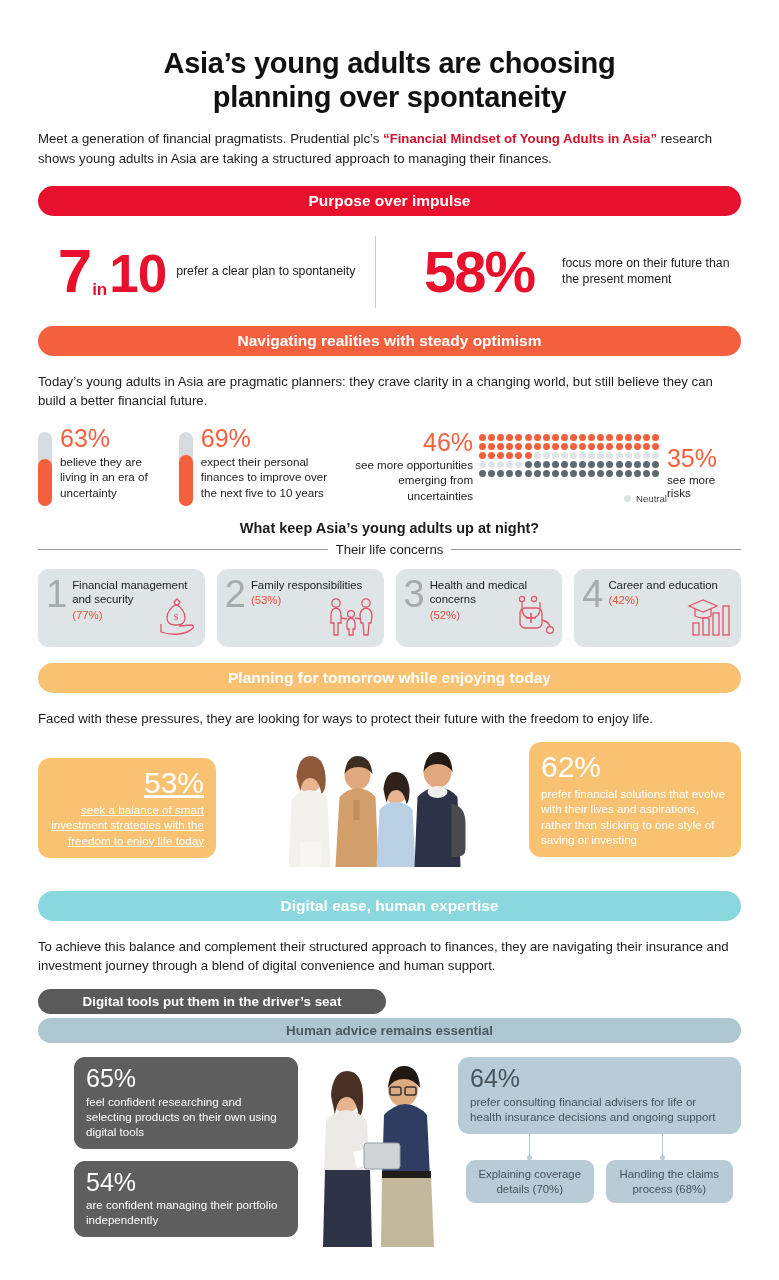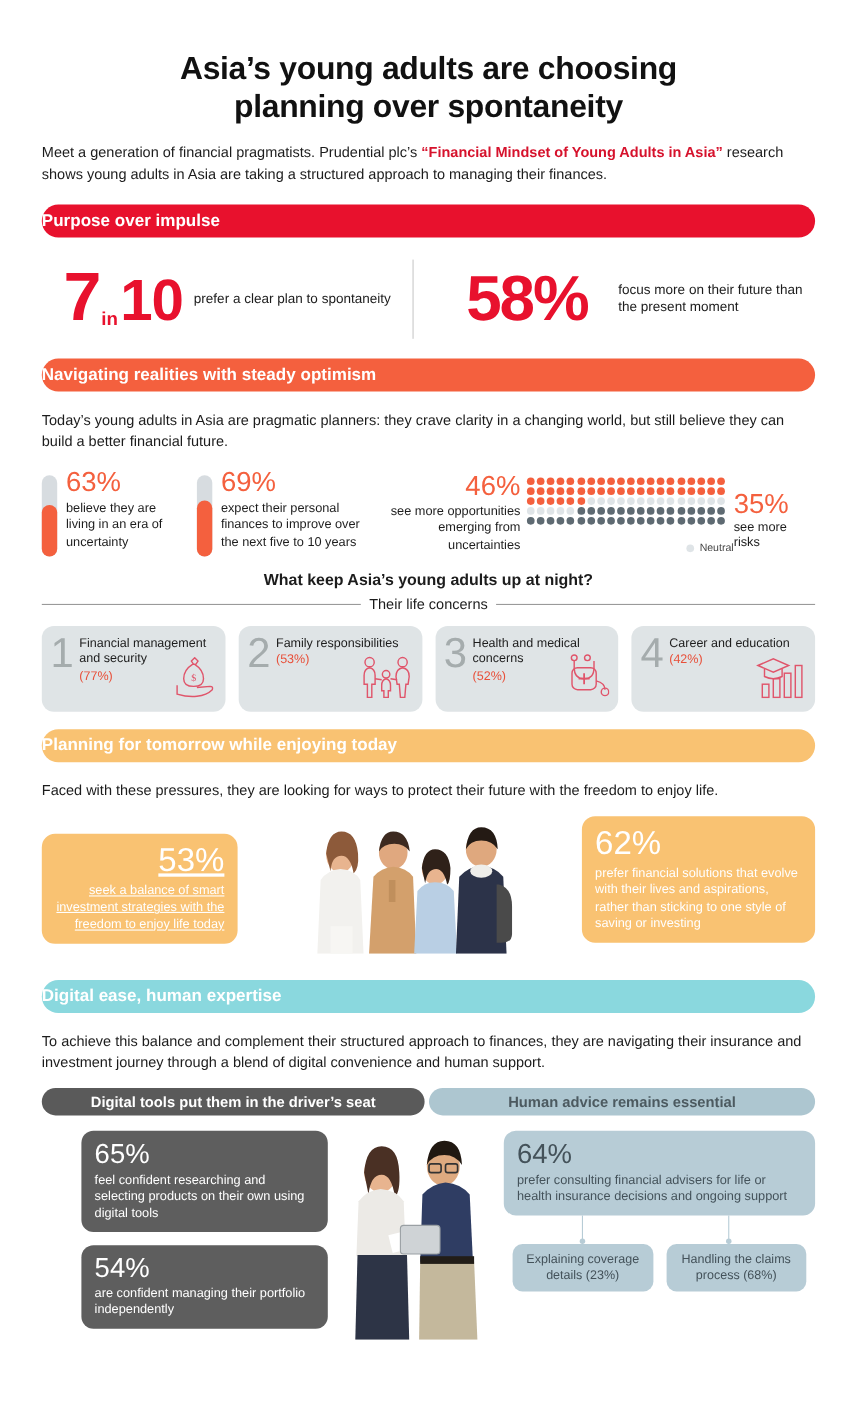--- a/index.html
+++ b/index.html
@@ -27,21 +27,21 @@
     font-size: 13.2px;
     line-height: 1.45;
     margin-top: 15px;
     color: #1c1c1c;
   }
   .intro .hl { color: #d6122c; font-weight: 700; }
 
   
   .banner {
     border-radius: 22px;
-    text-align: left;
+    text-align: center;
     color: #fff;
     font-weight: 700;
     font-size: 15.5px;
     line-height: 30px;
     height: 30px;
   }
   .banner.red    { background: #e8112d; margin-top: 18px; }
   .banner.orange { background: #f4603e; margin-top: 0; }
   .banner.amber  { background: #f9c272; margin-top: 0; }
   .banner.teal   { background: #8ad8de; margin-top: 0; }
@@ -128,21 +128,21 @@
     padding: 10px 12px;
   }
   .amber-card .n { font-size: 30px; line-height: 1; text-align: right; }
   .amber-card .t { font-size: 11.6px; line-height: 1.32; margin-top: 4px; }
   .amber-left  { width: 178px; text-align: right; margin-top: 16px; text-decoration: underline; }
   .amber-right { width: 212px; margin-top: 0; }
   .amber-right .n { text-align: left; }
   .photo-group { flex: 1; position: relative; height: 125px; }
 
   
-  .split-row { display: flex; gap: 4px; margin-top: 14px; }
+  .split-row { display: flex; gap: 4px; margin-top: 14px; flex-direction: column; }
   .split-l {
     background: #5a5a5a; color: #fff; border-radius: 14px;
     font-size: 13.4px; font-weight: 700; height: 25px; line-height: 25px;
     width: 348px; text-align: center;
   }
   .split-r {
     background: #adc6d0; color: #4c5a60; border-radius: 14px;
     font-size: 13.4px; font-weight: 700; height: 25px; line-height: 25px;
     flex: 1; text-align: center;
   }
@@ -510,19 +510,19 @@
     </div>
 
     <div class="bot-right">
       <div class="blue-card">
         <div class="n">64%</div>
         <div class="t">prefer consulting financial advisers for life or health insurance decisions and ongoing support</div>
       </div>
       <div class="sub-cards">
         <div class="connector" style="left:25%;"></div>
         <div class="connector" style="left:72%;"></div>
-        <div class="sub-card">Explaining coverage details (23%)</div>
+        <div class="sub-card">Explaining coverage details (70%)</div>
         <div class="sub-card">Handling the claims process (68%)</div>
       </div>
     </div>
   </div>
 
 </div>
 
 </body></html>

